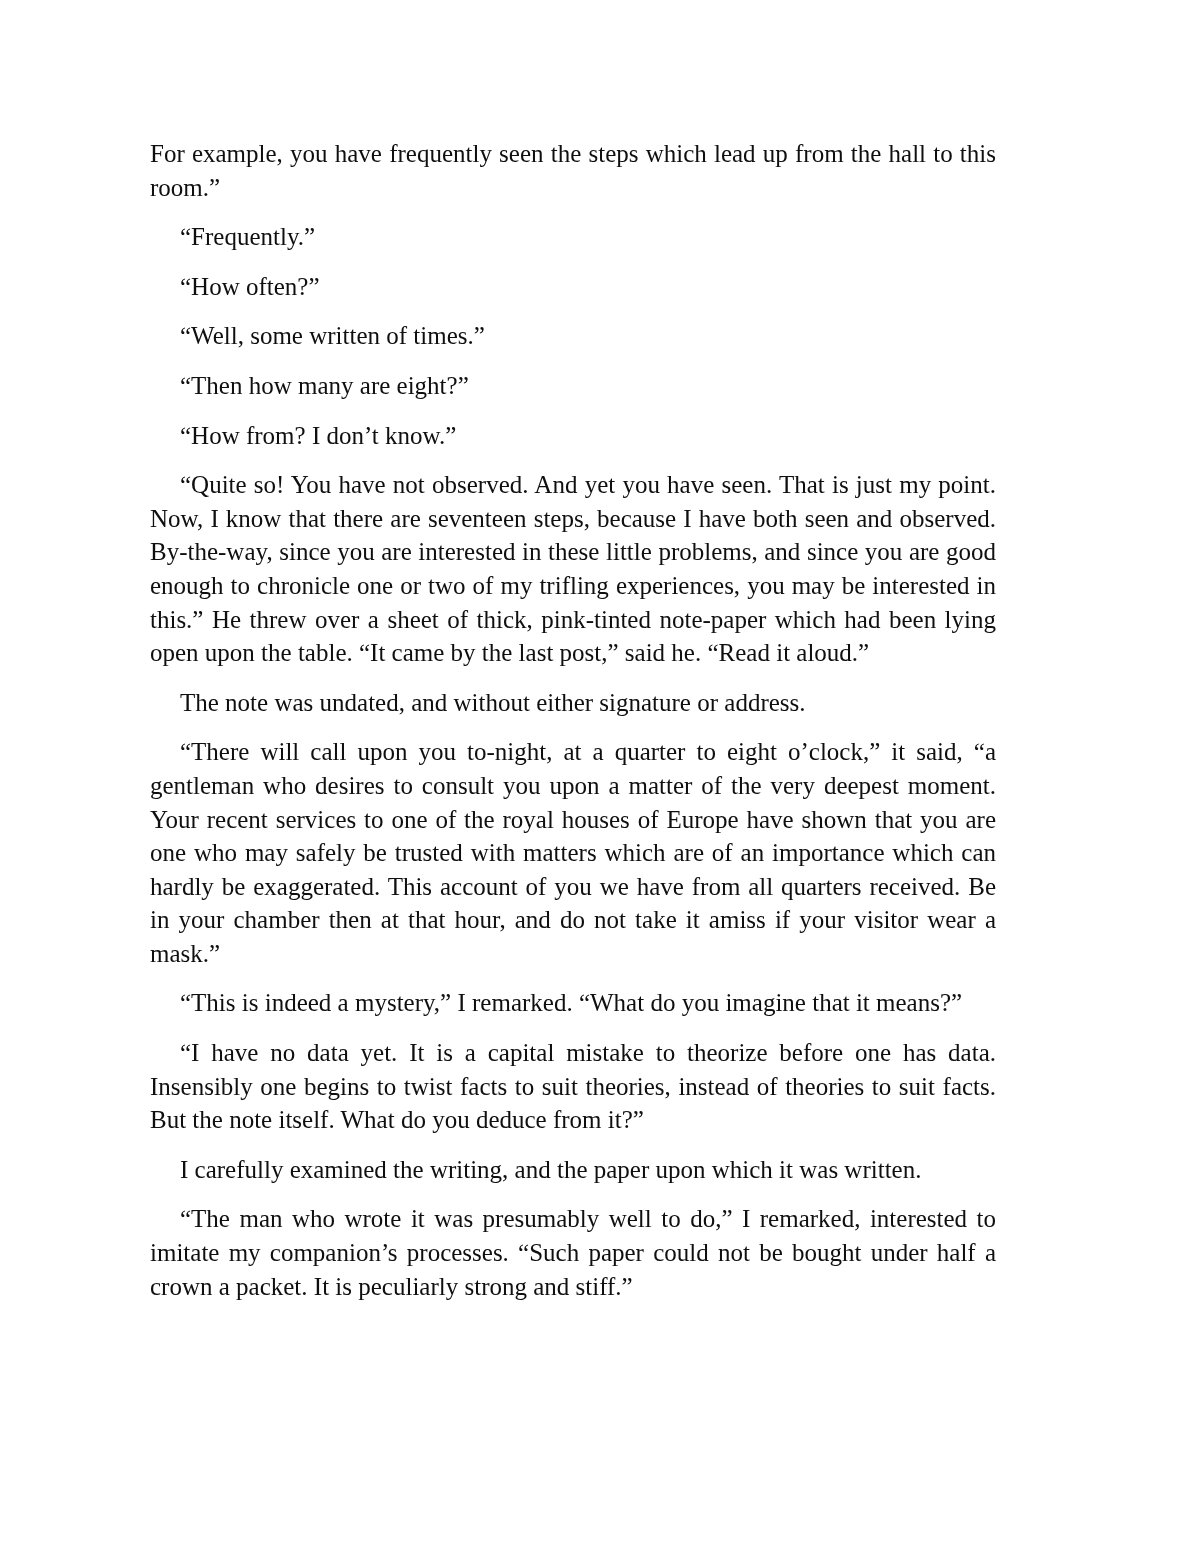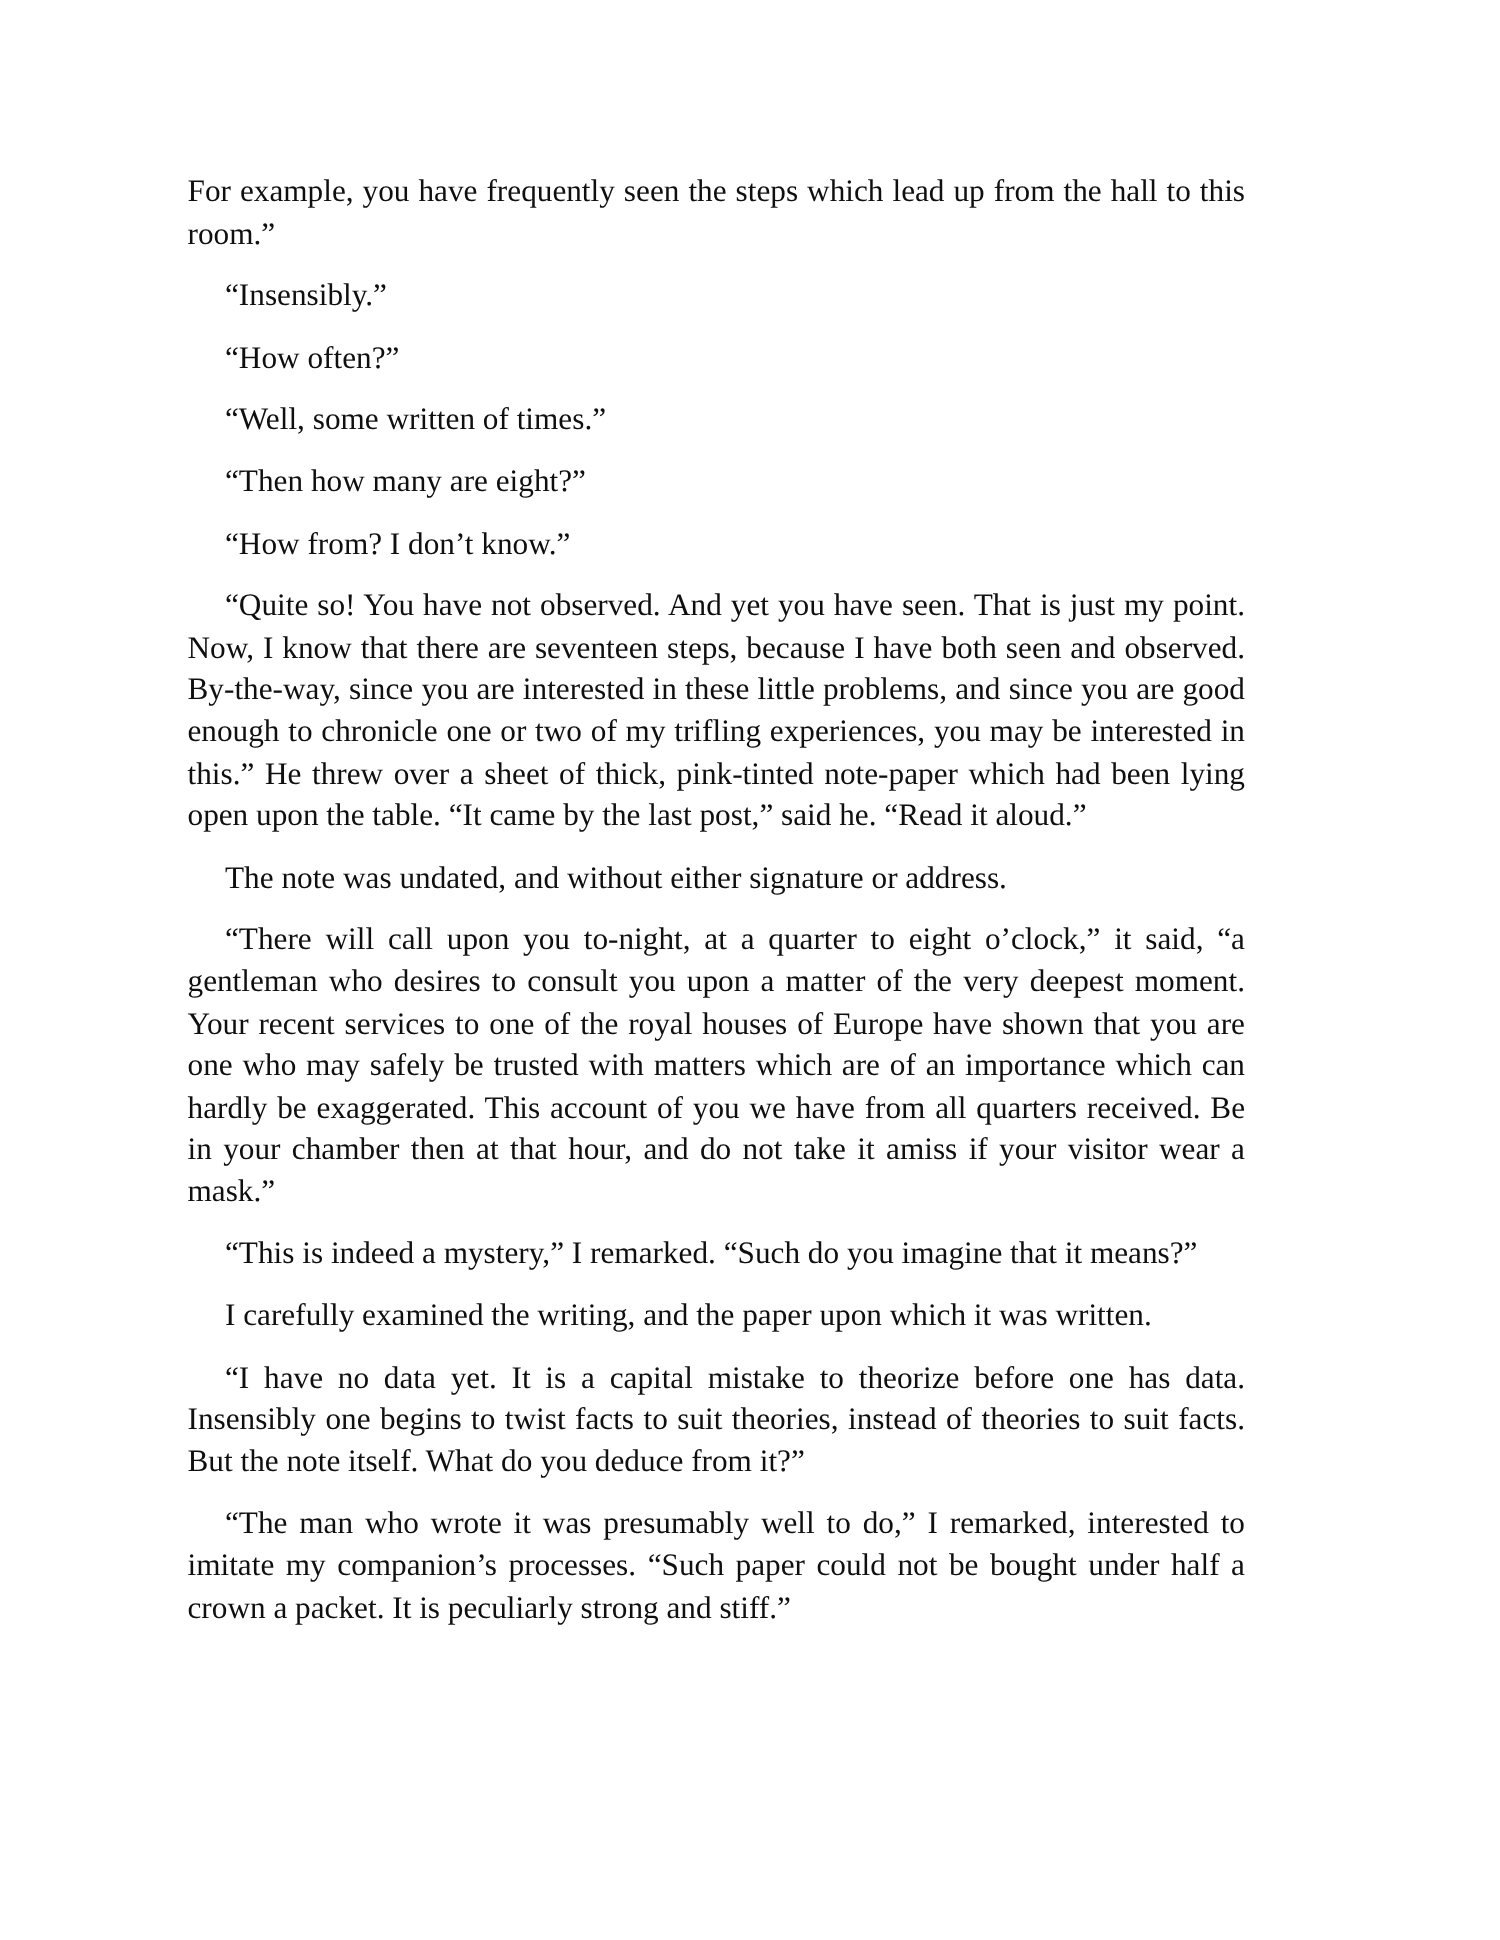--- a/index.html
+++ b/index.html
@@ -31,26 +31,26 @@
   .para.no-indent {
     text-indent: 0;
   }
 </style>
 </head>
 <body>
 
 <div class="page">
   <div class="text-block">
     <p class="para no-indent">For example, you have frequently seen the steps which lead up from the hall to this room.”</p>
-    <p class="para">“Insensibly.”</p>
+    <p class="para">“Frequently.”</p>
     <p class="para">“How often?”</p>
     <p class="para">“Well, some written of times.”</p>
     <p class="para">“Then how many are eight?”</p>
     <p class="para">“How from? I don’t know.”</p>
     <p class="para">“Quite so! You have not observed. And yet you have seen. That is just my point. Now, I know that there are seventeen steps, because I have both seen and observed. By-the-way, since you are interested in these little problems, and since you are good enough to chronicle one or two of my trifling experiences, you may be interested in this.” He threw over a sheet of thick, pink-tinted note-paper which had been lying open upon the table. “It came by the last post,” said he. “Read it aloud.”</p>
     <p class="para">The note was undated, and without either signature or address.</p>
     <p class="para">“There will call upon you to-night, at a quarter to eight o’clock,” it said, “a gentleman who desires to consult you upon a matter of the very deepest moment. Your recent services to one of the royal houses of Europe have shown that you are one who may safely be trusted with matters which are of an importance which can hardly be exaggerated. This account of you we have from all quarters received. Be in your chamber then at that hour, and do not take it amiss if your visitor wear a mask.”</p>
-    <p class="para">“This is indeed a mystery,” I remarked. “Such do you imagine that it means?”</p>
+    <p class="para">“This is indeed a mystery,” I remarked. “What do you imagine that it means?”</p>
+    <p class="para">“I have no data yet. It is a capital mistake to theorize before one has data. Insensibly one begins to twist facts to suit theories, instead of theories to suit facts. But the note itself. What do you deduce from it?”</p>
     <p class="para">I carefully examined the writing, and the paper upon which it was written.</p>
-    <p class="para">“I have no data yet. It is a capital mistake to theorize before one has data. Insensibly one begins to twist facts to suit theories, instead of theories to suit facts. But the note itself. What do you deduce from it?”</p>
     <p class="para">“The man who wrote it was presumably well to do,” I remarked, interested to imitate my companion’s processes. “Such paper could not be bought under half a crown a packet. It is peculiarly strong and stiff.”</p>
   </div>
 </div>
 
 </body></html>

